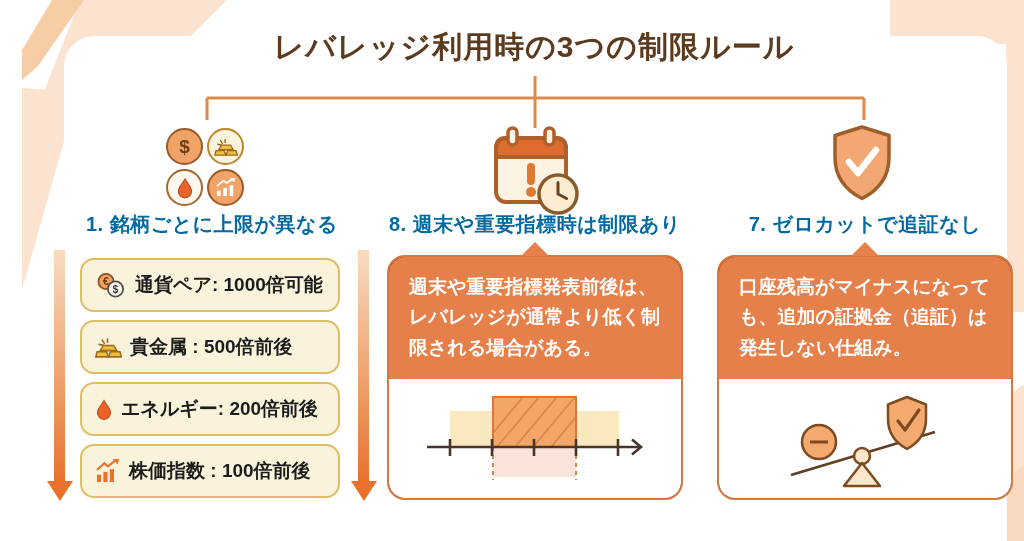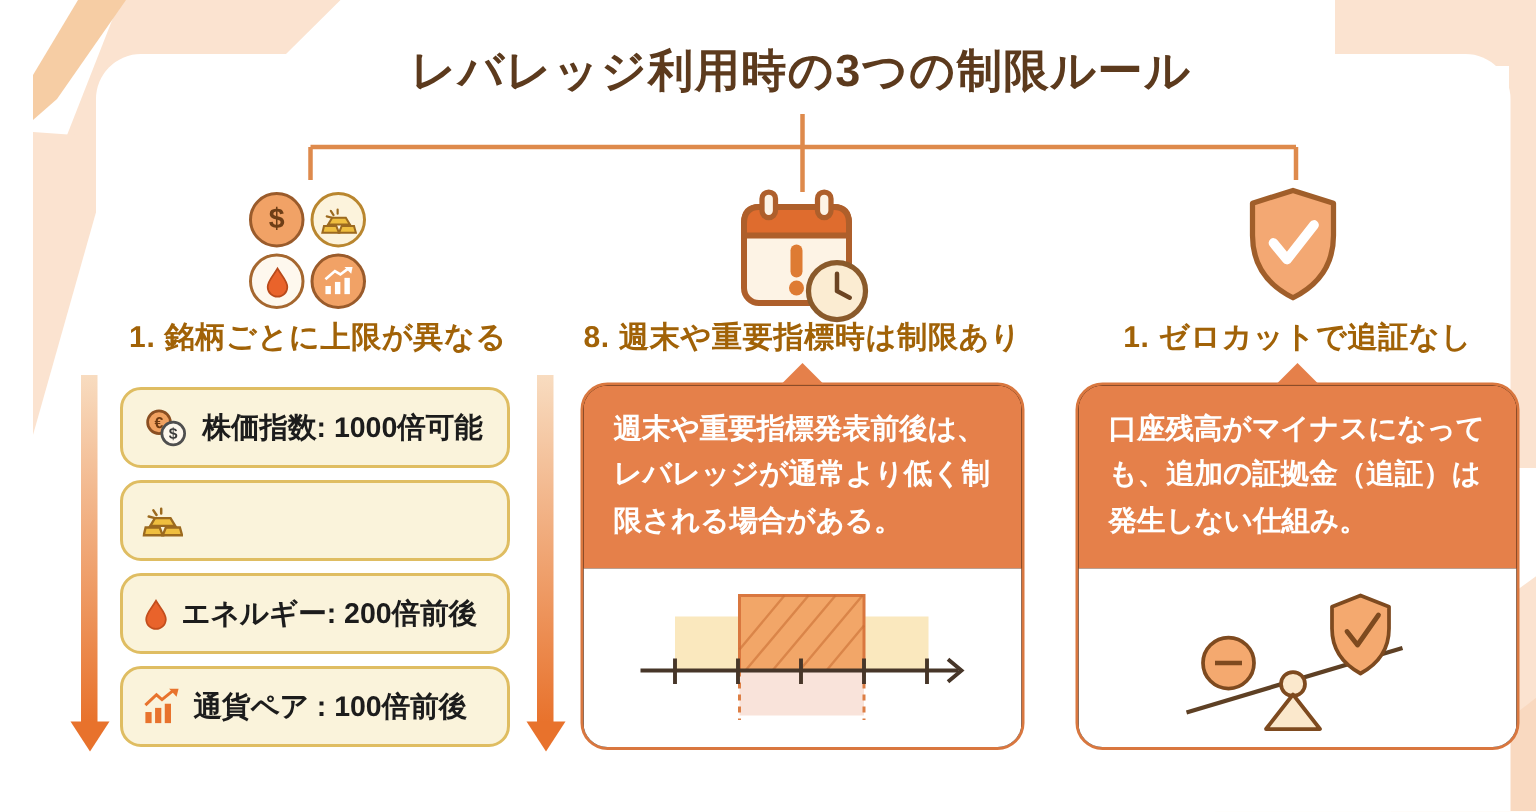--- a/index.html
+++ b/index.html
@@ -13,21 +13,21 @@
            background:#fff; border-radius:30px 30px 0 0; z-index:1; }
 
   .content { position:absolute; inset:0; z-index:2; }
 
   .title { position:absolute; top:27px; left:0; width:100%; text-align:center;
            font-size:30px; font-weight:800; color:#5C3A1D; letter-spacing:1px; }
 
   .connector { position:absolute; left:0; top:0; z-index:2; }
 
   
-  .col-heading { position:absolute; font-size:20px; font-weight:800; color:#a16207;
+  .col-heading { position:absolute; font-size:20px; font-weight:800; color:#0369a1;
                  text-align:center; letter-spacing:0.5px; white-space:nowrap; }
   .h1 { left:42px;  top:211px; width:296px; }
   .h2 { left:365px; top:211px; width:296px; }
   .h3 { left:695px; top:211px; width:296px; }
 
   
   .cluster { position:absolute; left:144px; top:128px; width:80px;
              display:grid; grid-template-columns:37px 37px; gap:4px; }
   .ico-circle { width:37px; height:37px; border-radius:50%;
                 display:flex; align-items:center; justify-content:center; }
@@ -131,48 +131,49 @@
 
     <div class="list">
 
       <div class="list-item">
         <svg width="32" height="27" viewBox="0 0 32 27">
           <circle cx="11" cy="9.5" r="7.6" fill="#F0A160" stroke="#8A4F22" stroke-width="1.8"></circle>
           <text x="11" y="13.2" font-size="10.5" font-weight="bold" fill="#6E3A12" text-anchor="middle">€</text>
           <circle cx="20.5" cy="17" r="7.6" fill="#FDF7EC" stroke="#4F4F4F" stroke-width="1.8"></circle>
           <text x="20.5" y="20.8" font-size="10.5" font-weight="bold" fill="#3A3A3A" text-anchor="middle">$</text>
         </svg>
-        <span class="list-label">株価指数: 1000倍可能</span>
+        <span class="list-label">通貨ペア: 1000倍可能</span>
       </div>
 
       <div class="list-item">
         <svg width="27" height="23" viewBox="0 0 26 22">
           <path d="M4 8 L8 9 M7 4 L9 7 M12 3 L12 6" stroke="#9C6A1F" stroke-width="1.6" stroke-linecap="round" fill="none"></path>
           <polygon points="8,9 18,9 21,14 5,14" fill="#EFBE3F" stroke="#9C6A1F" stroke-width="1.5"></polygon>
           <polygon points="2,15 11,15 13,20 0.8,20" fill="#EFBE3F" stroke="#9C6A1F" stroke-width="1.5"></polygon>
           <polygon points="15,15 24,15 25.4,20 13,20" fill="#EFBE3F" stroke="#9C6A1F" stroke-width="1.5"></polygon>
         </svg>
+        <span class="list-label">貴金属 : 500倍前後</span>
       </div>
 
       <div class="list-item">
         <svg width="18" height="23" viewBox="0 0 22 26">
           <path d="M11 2 C14.5 8 19 12 19 17 A8 8 0 1 1 3 17 C3 12 7.5 8 11 2 Z" fill="#E9632B" stroke="#C24E1D" stroke-width="1.4"></path>
         </svg>
         <span class="list-label">エネルギー: 200倍前後</span>
       </div>
 
       <div class="list-item">
         <svg width="26" height="24" viewBox="0 0 28 26">
           <rect x="2" y="17" width="4.5" height="8" fill="#E8732D"></rect>
           <rect x="9" y="14" width="4.5" height="11" fill="#E8732D"></rect>
           <rect x="16" y="11" width="4.5" height="14" fill="#E8732D"></rect>
           <path d="M2 12 L10 4.5 L14 8 L22 1.5" fill="none" stroke="#E8732D" stroke-width="2.2"></path>
           <polygon points="19,0 26,0 24.5,6" fill="#E8732D"></polygon>
         </svg>
-        <span class="list-label">通貨ペア : 100倍前後</span>
+        <span class="list-label">株価指数 : 100倍前後</span>
       </div>
     </div>
 
     <div class="calendar-wrap">
       <svg width="96" height="92" viewBox="0 0 96 92">
         <rect x="8" y="14" width="70" height="64" rx="10" fill="#FDF3E5" stroke="#AE5F2B" stroke-width="4"></rect>
         <path d="M8 25 Q8 14 18 14 H68 Q78 14 78 25 V33 H8 Z" fill="#DF6C2E" stroke="#AE5F2B" stroke-width="4"></path>
         <rect x="20" y="4" width="9" height="17" rx="4.5" fill="#FDF3E5" stroke="#AE5F2B" stroke-width="3.5"></rect>
         <rect x="57" y="4" width="9" height="17" rx="4.5" fill="#FDF3E5" stroke="#AE5F2B" stroke-width="3.5"></rect>
         <line x1="43" y1="43" x2="43" y2="57" stroke="#DE7B33" stroke-width="8" stroke-linecap="round"></line>
@@ -208,21 +209,21 @@
       </div>
     </div>
 
     <div class="shield-wrap">
       <svg width="64" height="78" viewBox="0 0 64 78">
         <path d="M32 3 L59 11.5 V33 C59 53 48 66.5 32 74.5 C16 66.5 5 53 5 33 V11.5 Z" fill="#F3A873" stroke="#A05E2A" stroke-width="3.5" stroke-linejoin="round"></path>
         <path d="M19 38 L28 49 L46 26" fill="none" stroke="#FFFFFF" stroke-width="6.5" stroke-linecap="round" stroke-linejoin="round"></path>
       </svg>
     </div>
 
-    <div class="col-heading h3">1. ゼロカットで追証なし</div>
+    <div class="col-heading h3">7. ゼロカットで追証なし</div>
 
     <div class="card card3">
       <div class="tri"></div>
       <div class="card-box">
         <div class="card-top">口座残高がマイナスになっても、追加の証拠金（追証）は発生しない仕組み。</div>
         <div class="card-bottom">
           <svg width="292" height="119" viewBox="0 0 292 119">
             <line x1="72" y1="96" x2="216" y2="53" stroke="#5E4024" stroke-width="2.8"></line>
             <circle cx="100" cy="63" r="17" fill="#F4A96F" stroke="#7E4A1F" stroke-width="2.5"></circle>
             <line x1="91" y1="63" x2="109" y2="63" stroke="#7E4A1F" stroke-width="3"></line>

